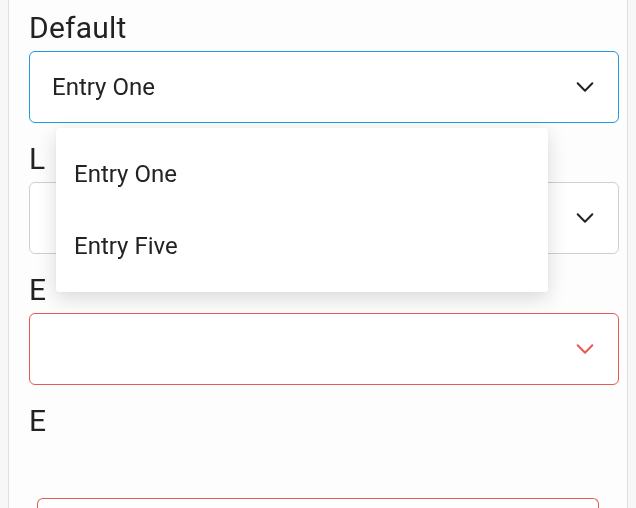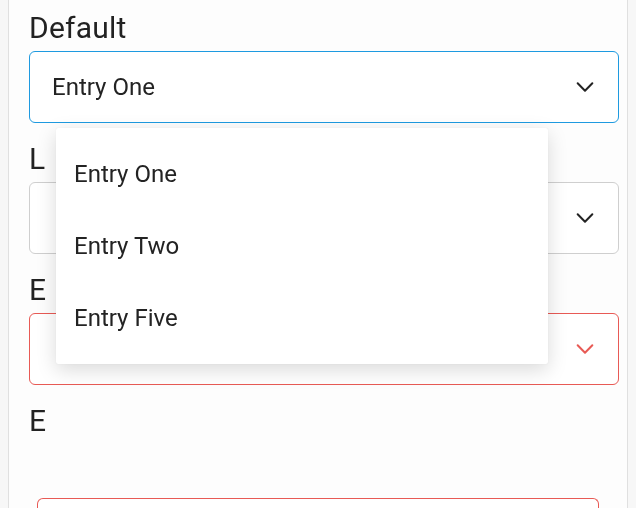--- a/index.html
+++ b/index.html
@@ -131,17 +131,16 @@
     </div>
   </div>
 
   <div class="field" style="margin-bottom:0">
     <div class="field-label">E</div>
   </div>
   <div class="peek-error"></div>
 
   <div class="dropdown">
     <div class="dropdown-item">Entry One</div>
-    <div class="dropdown-item">Entry Two</div>
     <div class="dropdown-item">Entry Five</div>
   </div>
 
 </div>
 
 </body></html>

